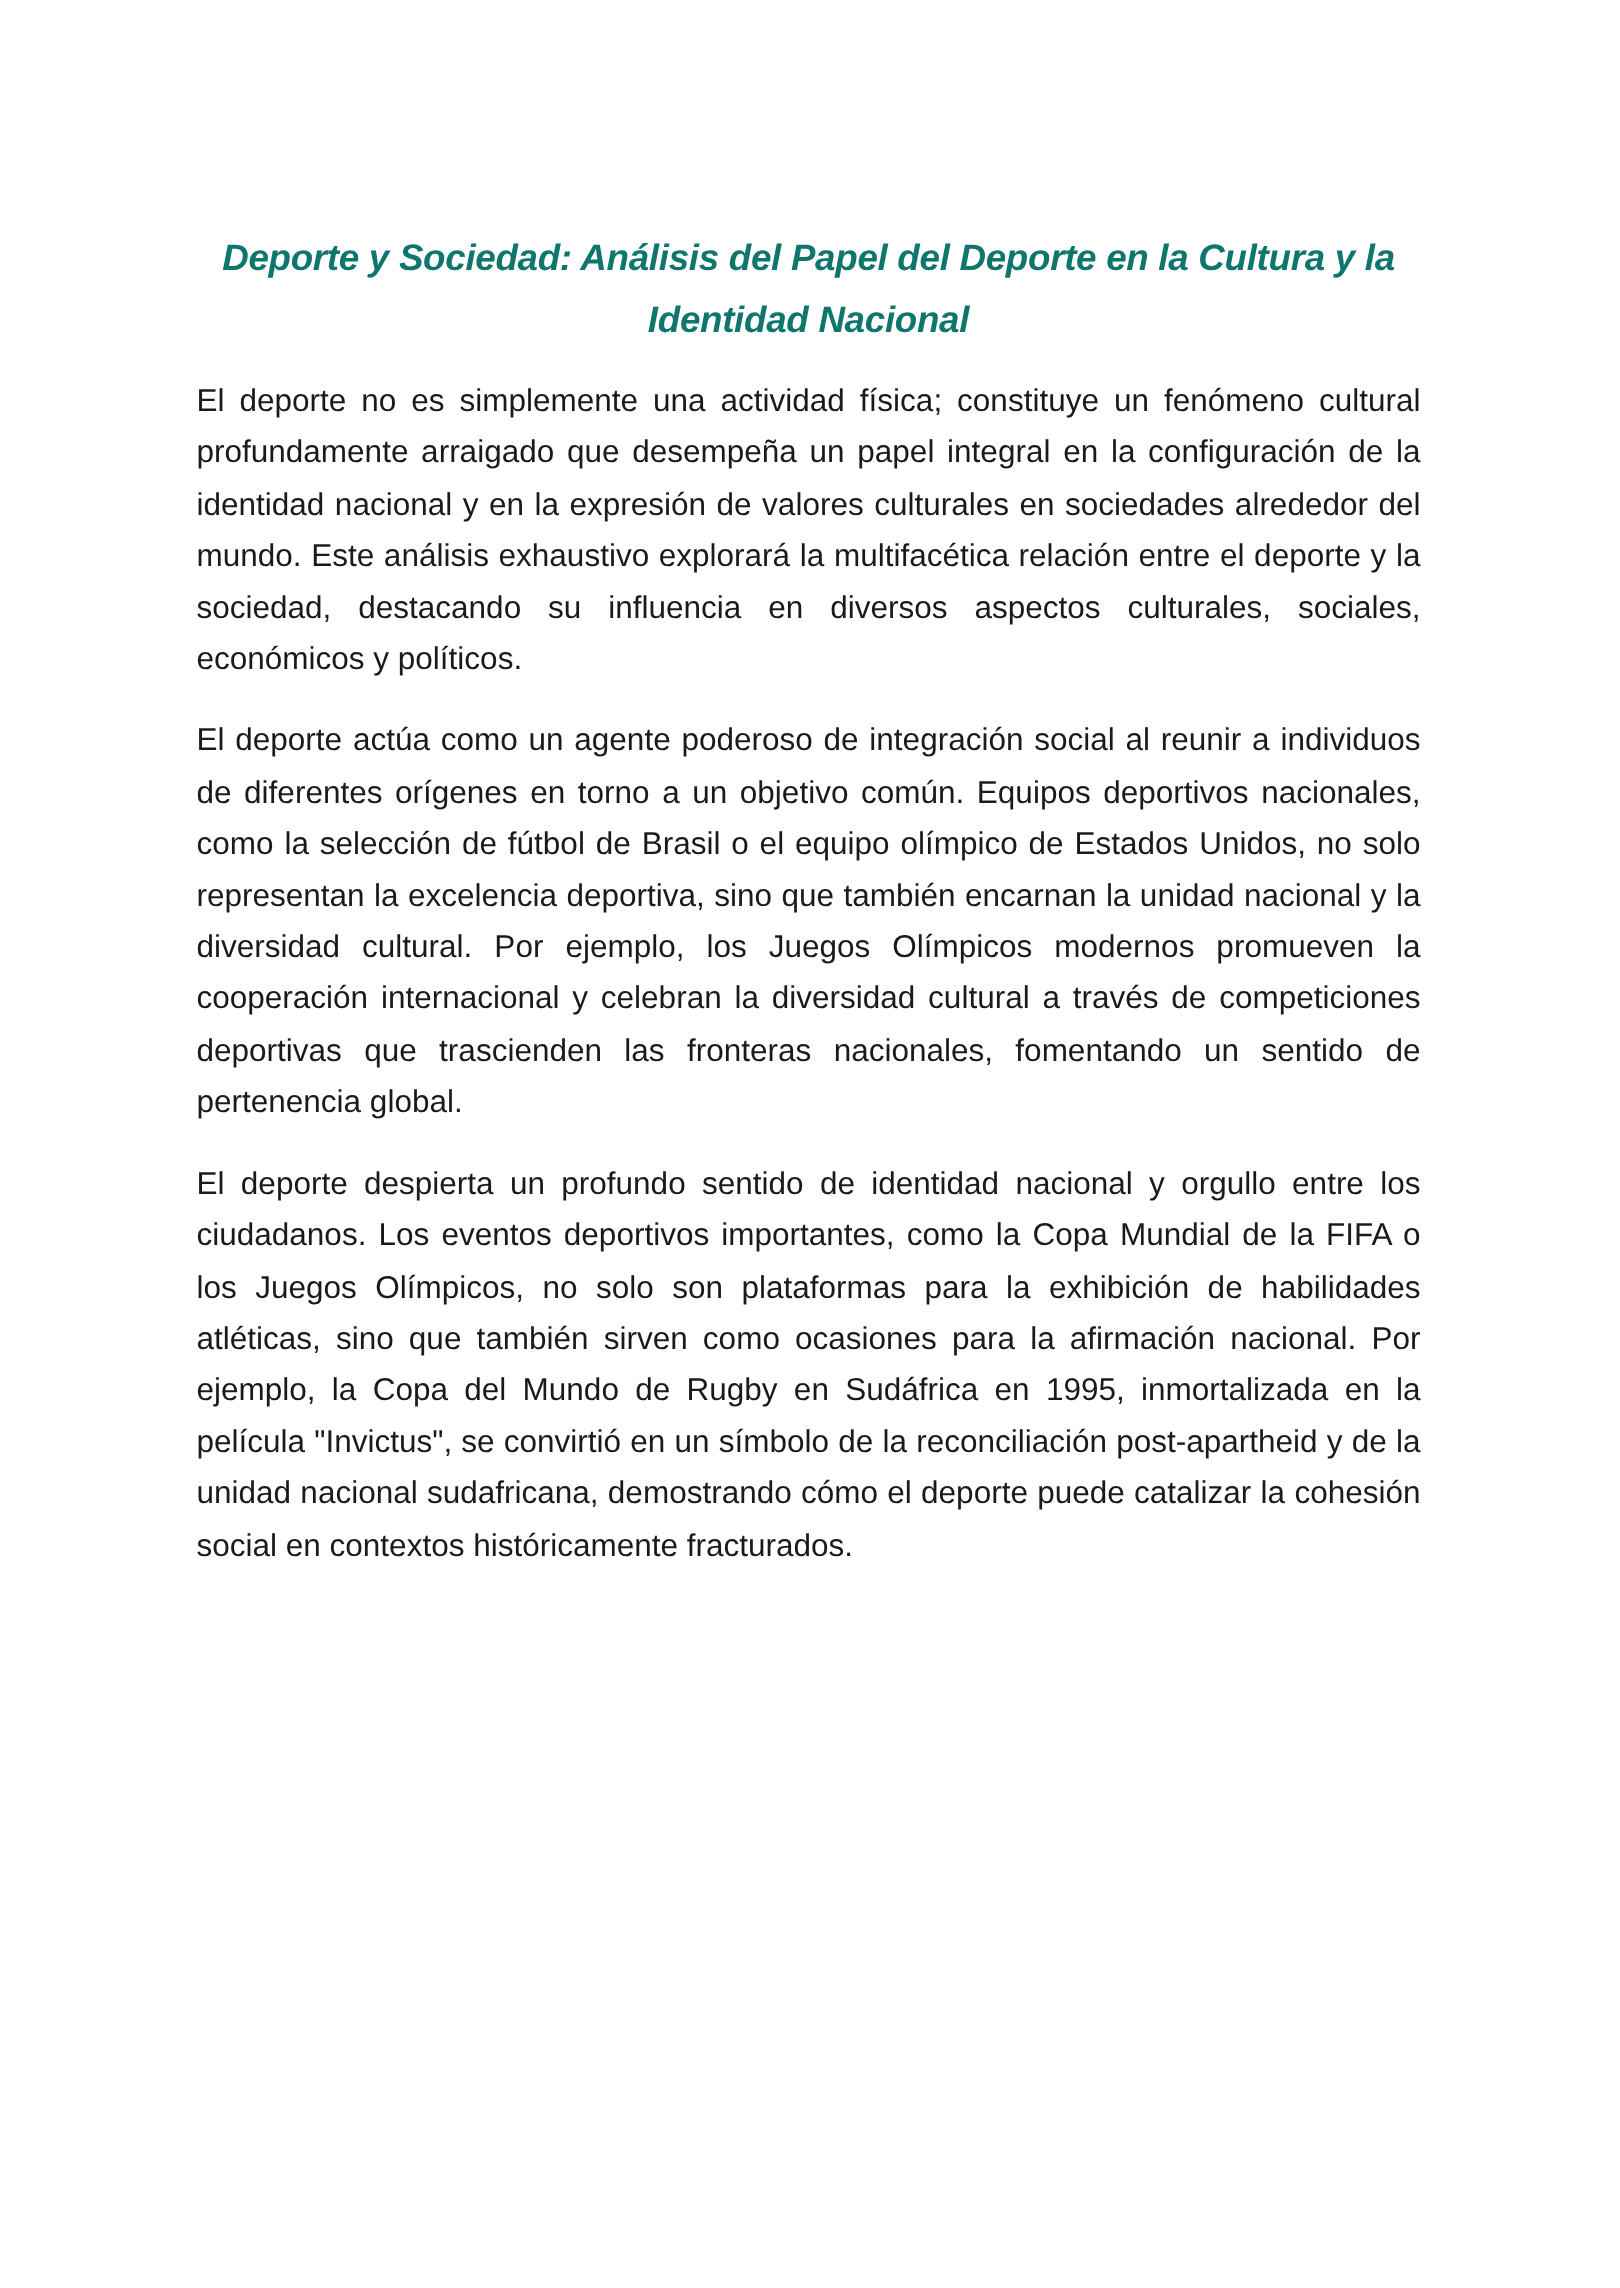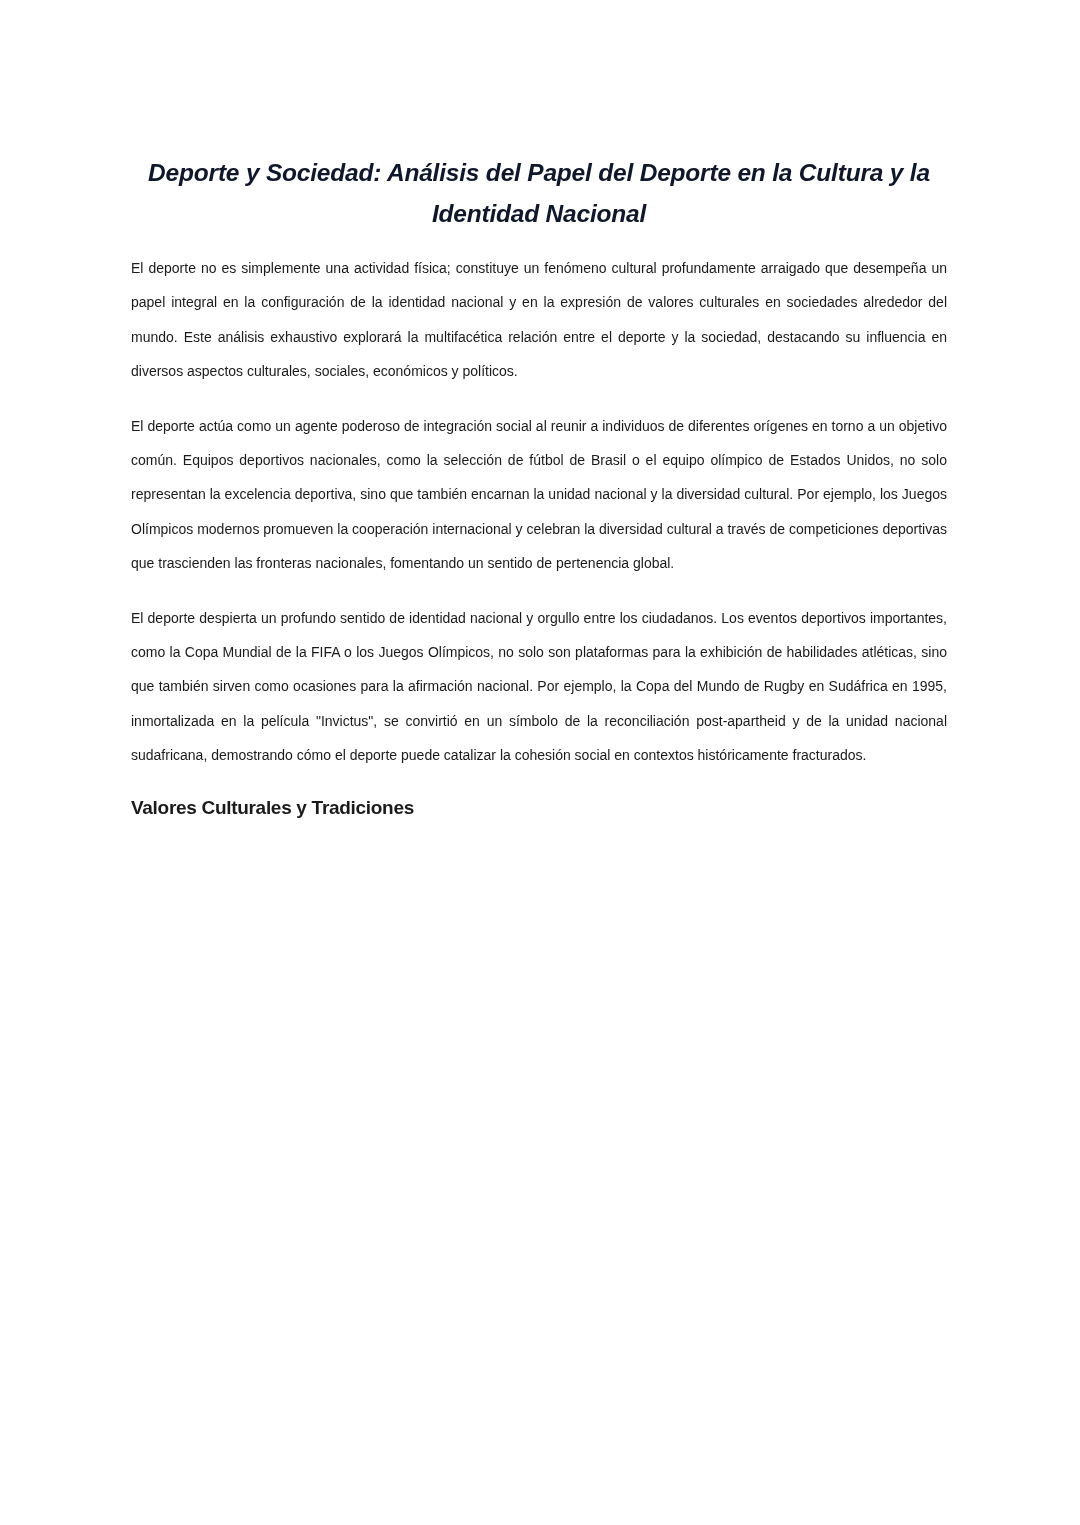--- a/index.html
+++ b/index.html
@@ -1,29 +1,28 @@
 <!DOCTYPE html>
 <html><head>
 <meta charset="utf-8">
 <style>
   html, body { margin: 0; padding: 0; background: #ffffff; }
   body { width: 1080px; height: 1525px; overflow: hidden; position: relative;
          font-family: "Liberation Sans", "DejaVu Sans", sans-serif; color: #1a1a1a; }
   .page { position: absolute; left: 131px; top: 152px; width: 816px; }
-  .doc-title { color: #0f172a; font-weight: bold; font-style: italic; font-size: 24.5px;
+  .doc-title { color: #0f766e; font-weight: bold; font-style: italic; font-size: 24.5px;
                line-height: 41px; text-align: center; margin: 0 0 17px 0; letter-spacing: -0.2px; }
-  .para { font-size: 14px; line-height: 34.4px; text-align: justify; margin: 0 0 20px 0; }
+  .para { font-size: 21px; line-height: 34.4px; text-align: justify; margin: 0 0 20px 0; }
   .section-heading { font-size: 19px; font-weight: bold; line-height: 30px; margin: 0 0 22px 0; letter-spacing: -0.3px; }
 </style>
 </head>
 <body>
 
 <div class="page">
   <h1 class="doc-title">Deporte y Sociedad: Análisis del Papel del Deporte en la Cultura y la Identidad Nacional</h1>
 
   <p class="para">El deporte no es simplemente una actividad física; constituye un fenómeno cultural profundamente arraigado que desempeña un papel integral en la configuración de la identidad nacional y en la expresión de valores culturales en sociedades alrededor del mundo. Este análisis exhaustivo explorará la multifacética relación entre el deporte y la sociedad, destacando su influencia en diversos aspectos culturales, sociales, económicos y políticos.</p>
 
   <p class="para">El deporte actúa como un agente poderoso de integración social al reunir a individuos de diferentes orígenes en torno a un objetivo común. Equipos deportivos nacionales, como la selección de fútbol de Brasil o el equipo olímpico de Estados Unidos, no solo representan la excelencia deportiva, sino que también encarnan la unidad nacional y la diversidad cultural. Por ejemplo, los Juegos Olímpicos modernos promueven la cooperación internacional y celebran la diversidad cultural a través de competiciones deportivas que trascienden las fronteras nacionales, fomentando un sentido de pertenencia global.</p>
 
   <p class="para">El deporte despierta un profundo sentido de identidad nacional y orgullo entre los ciudadanos. Los eventos deportivos importantes, como la Copa Mundial de la FIFA o los Juegos Olímpicos, no solo son plataformas para la exhibición de habilidades atléticas, sino que también sirven como ocasiones para la afirmación nacional. Por ejemplo, la Copa del Mundo de Rugby en Sudáfrica en 1995, inmortalizada en la película "Invictus", se convirtió en un símbolo de la reconciliación post-apartheid y de la unidad nacional sudafricana, demostrando cómo el deporte puede catalizar la cohesión social en contextos históricamente fracturados.</p>
 
-  <h2 class="section-heading">Valores Culturales y Tradiciones</h2>
 </div>
 
 </body></html>

